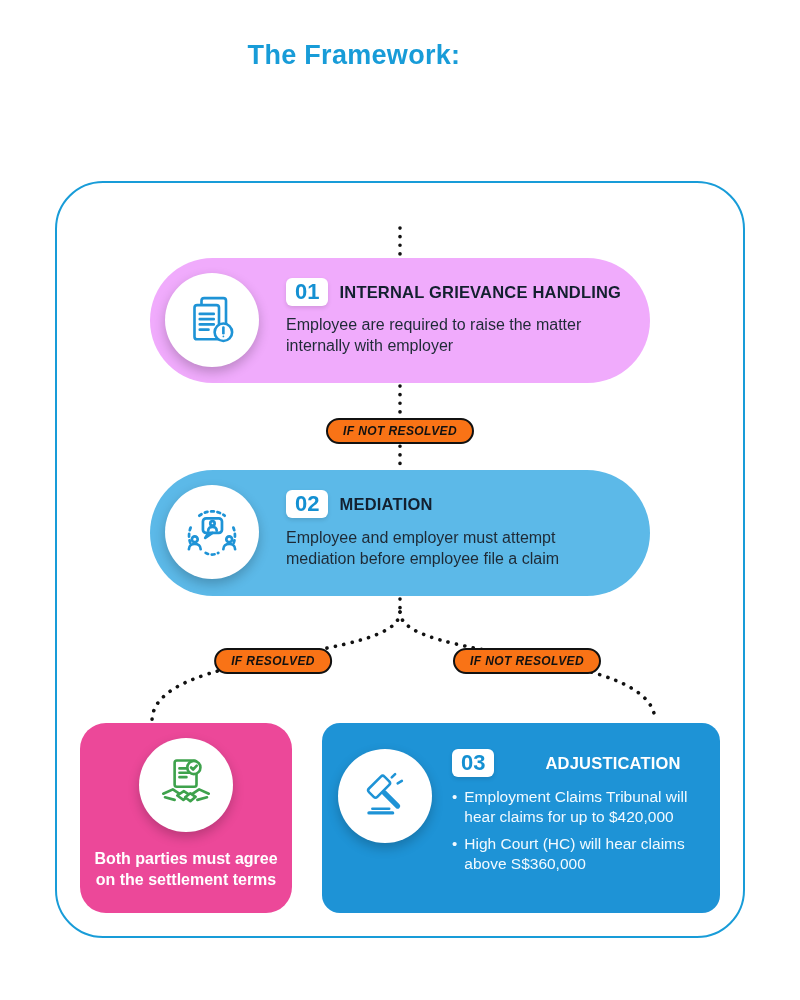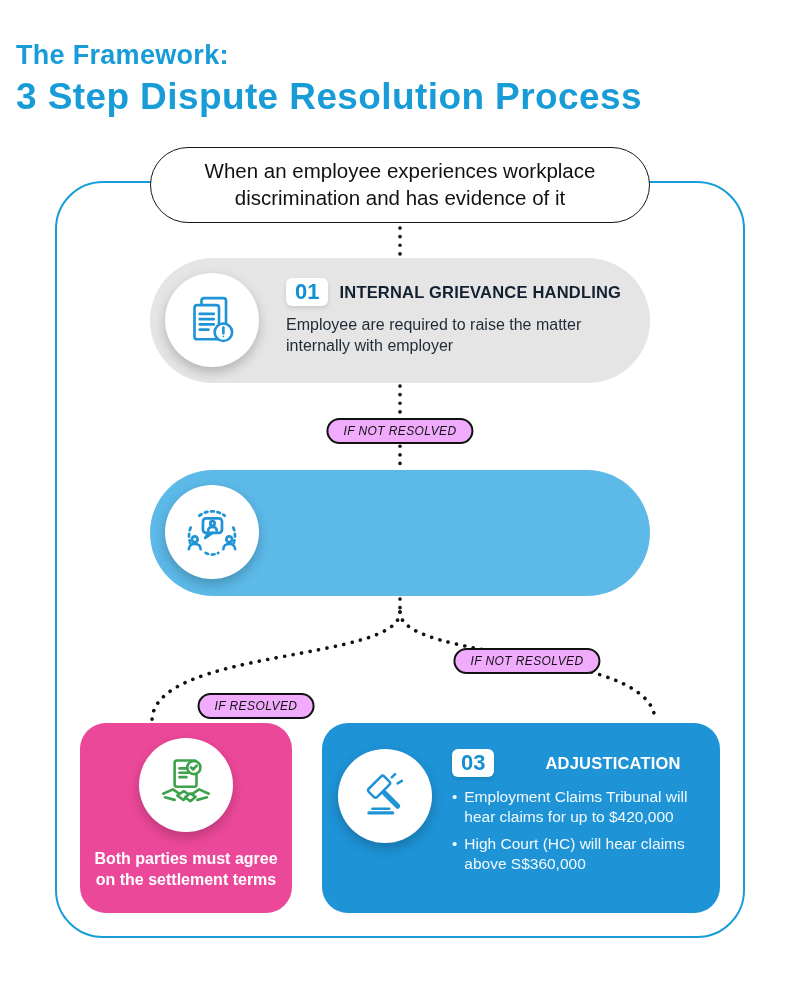--- a/index.html
+++ b/index.html
@@ -1,92 +1,88 @@
 <!DOCTYPE html>
 <html><head>
 <meta charset="utf-8">
 <style>
   * { margin:0; padding:0; box-sizing:border-box; }
   body { font-family:"Liberation Sans", sans-serif; background:#ffffff; }
   .canvas { position:relative; width:800px; height:1000px; background:#ffffff; overflow:hidden; margin:0 auto; }
 
   
-  .title-wrap { position:absolute; top:40px; left:16px; width:708px; text-align:left; z-index:3; }
+  .title-wrap { position:absolute; top:40px; left:0; width:708px; text-align:center; z-index:3; }
   .title-line1 { font-size:27px; font-weight:700; color:#189CD8; letter-spacing:0.3px; }
   .title-line2 { font-size:37px; font-weight:700; color:#189CD8; margin-top:5px; letter-spacing:0.4px; }
 
   
   .frame { position:absolute; left:55px; top:181px; width:690px; height:757px; border:2.5px solid #189CD8; border-radius:48px; z-index:1; }
 
   
   .intro { position:absolute; left:150px; top:147px; width:500px; height:76px; background:#ffffff; border:1.8px solid #161616; border-radius:40px; display:flex; align-items:center; justify-content:center; z-index:5; }
   .intro-text { font-size:20.5px; color:#111111; text-align:center; line-height:1.3; max-width:420px; }
 
   
   .connectors { position:absolute; left:0; top:0; z-index:2; pointer-events:none; }
 
   
-  .conn-label { position:absolute; transform:translate(-50%,-50%); background:#f0abfc; border:2px solid #111111; border-radius:15px; padding:4px 15px; font-size:12px; font-weight:400; font-style:italic; color:#111111; letter-spacing:0.4px; white-space:nowrap; z-index:4; }
+  .conn-label { position:absolute; transform:translate(-50%,-50%); background:#f97316; border:2px solid #111111; border-radius:15px; padding:4px 15px; font-size:12px; font-weight:700; font-style:italic; color:#111111; letter-spacing:0.4px; white-space:nowrap; z-index:4; }
 
   
   .step-pill { position:absolute; left:150px; width:500px; border-radius:64px; z-index:3; }
-  .step1 { top:258px; height:125px; background:#e5e5e5; }
+  .step1 { top:258px; height:125px; background:#f0abfc; }
   .step2 { top:470px; height:126px; background:#5CB9E8; }
 
   .icon-circle { position:absolute; width:94px; height:94px; background:#ffffff; border-radius:50%; box-shadow:0 5px 12px rgba(0,0,0,0.22); display:flex; align-items:center; justify-content:center; }
   .step-pill .icon-circle { left:15px; top:15px; }
 
   .step-content { position:absolute; left:136px; top:20px; }
   .step-head { display:flex; align-items:center; gap:11px; }
   .num-badge { background:#ffffff; color:#1490D2; font-weight:700; font-size:22px; padding:1px 9px; border-radius:6px; box-shadow:0 2px 4px rgba(0,0,0,0.12); }
   .step-title { color:#13202F; font-weight:700; font-size:16.5px; letter-spacing:0.2px; }
   .step-desc { margin-top:9px; font-size:16px; color:#1E2A36; line-height:1.32; }
   .step1 .step-desc { max-width:335px;margin-top:8px; }
   .step2 .step-desc { max-width:312px; }
 
   
   .green-box { position:absolute; left:80px; top:723px; width:212px; height:190px; background:#ec4899; border-radius:26px; z-index:3; }
   .green-box .icon-circle { left:50%; top:15px; transform:translateX(-50%); }
   .green-text { position:absolute; left:0; right:0; bottom:22px; color:#ffffff; font-weight:700; font-size:16px; line-height:1.35; text-align:center; }
   .green-text span { display:inline-block; max-width:196px; }
 
-  .blue-box { position:absolute; left:322px; top:723px; width:398px; height:190px; background:#1E93D6; border-radius:26px; z-index:3; }
+  .blue-box { position:absolute; left:322px; top:723px; width:398px; height:190px; background:#1E93D6; border-radius:18px; z-index:3; }
   .blue-box .icon-circle { left:16px; top:26px; }
   .blue-content { position:absolute; left:130px; top:26px; right:12px; }
   .blue-box .step-title { color:#ffffff;margin-left:40px; }
   .bullets { margin-top:10px; }
   .bullet { display:flex; gap:7px; color:#F2FAFF; font-size:15.5px; line-height:1.3; margin-bottom:7px; }
   .bullet .dot { font-size:15px; line-height:1.3; }
   .bullet .bt { max-width:240px; }
 </style>
 </head>
 <body>
 
 <div class="canvas">
 
   <div class="title-wrap">
     <div class="title-line1">The Framework:</div>
-    <div class="title-line2">3 Step Dispute Resolution Process</div>
   </div>
 
   <div class="frame"></div>
 
   <svg class="connectors" width="800" height="1000" viewBox="0 0 800 1000">
     <g stroke="#111111" stroke-width="3.6" fill="none" stroke-linecap="round" stroke-dasharray="0.1 8.5">
       <path d="M400 228 V 255"></path>
       <path d="M400 386 V 467"></path>
       <path d="M400 599 V 614"></path>
       <path d="M400 612 C 400 662, 152 648, 152 721"></path>
       <path d="M400 612 C 400 662, 655 648, 655 721"></path>
     </g>
   </svg>
 
-  <div class="intro">
-    <div class="intro-text">When an employee experiences workplace discrimination and has evidence of it</div>
-  </div>
 
   <div class="step-pill step1">
     <div class="icon-circle">
       <svg width="56" height="56" viewBox="0 0 64 64" fill="none" stroke="#1E93D6" stroke-width="3" stroke-linecap="round" stroke-linejoin="round">
         <rect x="20" y="7" width="28" height="37" rx="3" fill="#ffffff"></rect>
         <rect x="12" y="15" width="28" height="39" rx="3" fill="#ffffff"></rect>
         <path d="M18 25h16 M18 31h16 M18 37h16 M18 43h10"></path>
         <circle cx="45" cy="46" r="10" fill="#ffffff"></circle>
         <path d="M45 40.5v6.5"></path>
         <circle cx="45" cy="50.8" r="1" fill="#1E93D6" stroke="none"></circle>
@@ -113,23 +109,30 @@
         <path d="M28 33 l-3.5 5.5 8 -5.5" fill="#ffffff"></path>
         <circle cx="32.5" cy="22.5" r="2.4"></circle>
         <path d="M27.8 30.5c0-2.6 2.1-4.2 4.7-4.2s4.7 1.6 4.7 4.2"></path>
         <circle cx="13" cy="40" r="3.2"></circle>
         <path d="M6.5 51c0-3.8 2.9-6 6.5-6s6.5 2.2 6.5 6"></path>
         <circle cx="51" cy="40" r="3.2"></circle>
         <path d="M44.5 51c0-3.8 2.9-6 6.5-6s6.5 2.2 6.5 6"></path>
         <path d="M25 55 a14 14 0 0 0 14 0" stroke-dasharray="3 4"></path>
       </svg>
     </div>
+    <div class="step-content">
+      <div class="step-head">
+        <span class="num-badge">02</span>
+        <span class="step-title">MEDIATION</span>
+      </div>
+      <div class="step-desc">Employee and employer must attempt mediation before employee file a claim</div>
+    </div>
   </div>
 
-  <div class="conn-label" style="left:256px; top:661px;margin-top:45px;">IF  RESOLVED</div>
+  <div class="conn-label" style="left:273px; top:661px;">IF  RESOLVED</div>
   <div class="conn-label" style="left:527px; top:661px;">IF NOT RESOLVED</div>
 
   <div class="green-box">
     <div class="icon-circle">
       <svg width="56" height="56" viewBox="0 0 64 64" fill="none" stroke="#3EA24C" stroke-width="3" stroke-linecap="round" stroke-linejoin="round">
         <rect x="19" y="4" width="25" height="30" rx="2.5" fill="#ffffff"></rect>
         <path d="M24.5 13h10 M24.5 18h14 M24.5 23h8"></path>
         <circle cx="41" cy="12" r="7.5" fill="#ffffff"></circle>
         <path d="M37.8 12l2.3 2.3 4.2-4.4"></path>
         <path d="M6 42 l11 -5 9 6"></path>

